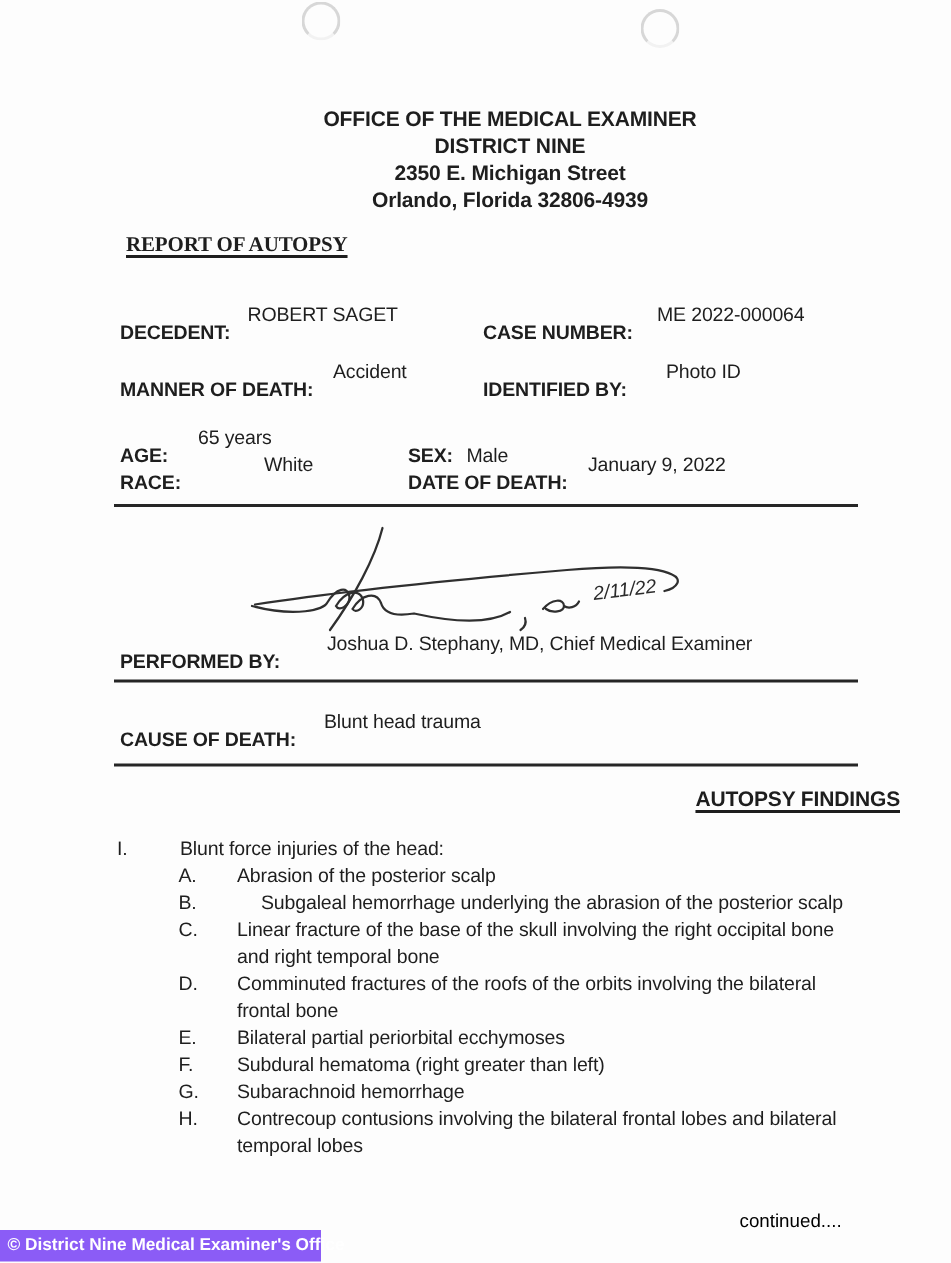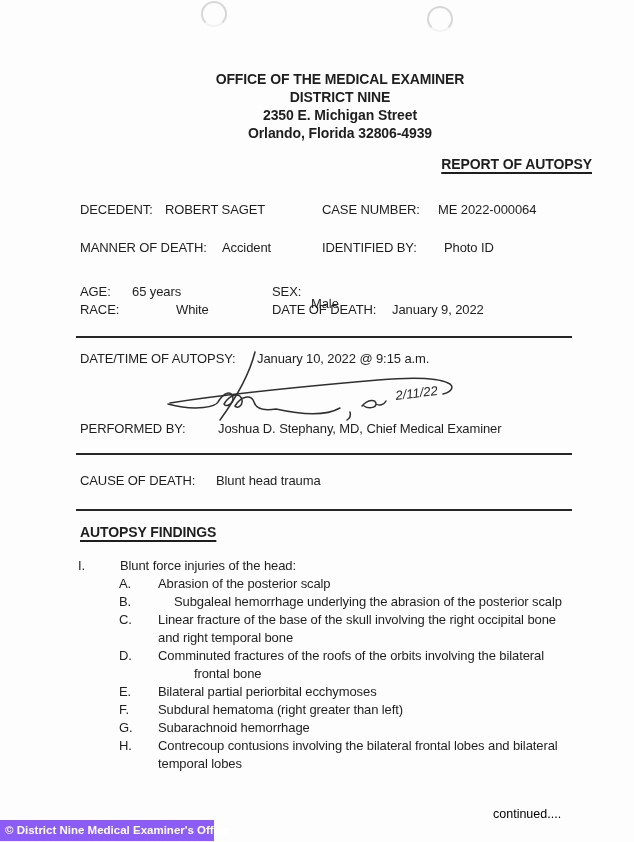--- a/index.html
+++ b/index.html
@@ -8,35 +8,35 @@
     background:#f4f4f2;
     font-family:"Liberation Sans", sans-serif;
     color:#1e1e1e;
   }
   .page{
     position:absolute;left:0;top:0;width:634px;height:842px;
     background:#fdfdfd;
   }
   .abs{position:absolute;}
   .row{position:absolute;left:0;width:634px;height:18px;font-size:13px;white-space:nowrap;}
-  .lbl{font-weight:normal;letter-spacing:-0.1px;}
+  .lbl{font-weight:bold;letter-spacing:-0.1px;margin-top:12px;}
   .val{letter-spacing:-0.1px;}
   .header-block{
     position:absolute;left:80px;top:70px;width:520px;
     text-align:center;font-weight:bold;font-size:14px;line-height:18px;
     letter-spacing:-0.1px;
   }
   .report-title{
-    position:absolute;left:72px;top:156px;width:520px;text-align:right;
-    font-weight:bold;font-size:14px;letter-spacing:-0.1px;
+    position:absolute;left:84px;top:156px;width:520px;text-align:left;
+    font-weight:bold;font-size:14px;letter-spacing:-0.1px;font-family:Liberation Serif, serif;
   }
   .underlined{text-decoration:underline;text-decoration-thickness:1.5px;text-underline-offset:3px;}
   .divider{position:absolute;left:76px;width:496px;height:2px;background:#262626;}
   .findings-heading{
-    position:absolute;left:80px;top:524px;width:520px;text-align:left;
+    position:absolute;left:80px;top:524px;width:520px;text-align:right;
     font-weight:bold;font-size:14px;letter-spacing:-0.1px;
   }
   .punch-hole{
     position:absolute;width:22px;height:22px;border-radius:50%;
     border:2px solid #d7d7d7;border-bottom-color:#f2f2f2;background:transparent;
   }
   .continued{position:absolute;left:493px;top:807px;font-size:12.5px;color:#000000;}
   .watermark-bar{
     position:absolute;left:0;top:820px;width:214px;height:21px;
     background:#8b5cf6;color:#ffffff;font-weight:bold;font-size:11.5px;
@@ -86,24 +86,20 @@
 
   <div class="row" style="top:302px;">
     <span class="abs lbl" style="left:80px;">RACE:</span>
     <span class="abs val" style="left:132px;margin-left:44px;">White</span>
     <span class="abs lbl" style="left:272px;">DATE OF DEATH:</span>
     <span class="abs val" style="left:392px;">January 9, 2022</span>
   </div>
 
   <div class="divider" style="top:336px;"></div>
 
-  <div class="row" style="top:351px;">
-    <span class="abs lbl" style="left:80px;">DATE/TIME OF AUTOPSY:</span>
-    <span class="abs val" style="left:257px;">January 10, 2022 @ 9:15 a.m.</span>
-  </div>
 
   <svg class="sig-svg" width="310" height="80" viewBox="0 0 310 80">
     <g fill="none" stroke="#2f2f2f" stroke-width="1.5" stroke-linecap="round">
       <path d="M 97,6 C 92,26 78,52 62,74"></path>
       <path d="M 10,58 C 40,66 58,60 60,56 C 66,46 74,44 75,52 C 75,58 68,62 66,58 C 72,48 82,46 84,54 C 85,60 79,63 77,60 C 83,50 93,48 96,56 C 98,63 106,65 118,63 C 145,69 168,70 182,62"></path>
       <path d="M 12,57 C 70,48 150,40 220,34 C 255,31 280,32 290,37 C 297,40 294,46 285,48"></path>
       <path d="M 192,66 C 193,69 192,72 189,74"></path>
       <path d="M 204,60 C 210,53 218,53 218,58 C 218,62 210,63 206,60 M 218,58 C 221,60 226,59 228,55"></path>
     </g>
     <text x="238" y="54" font-size="13" font-style="italic" fill="#2a2a2a" transform="rotate(-7 238 54)">2/11/22</text>
@@ -145,21 +141,21 @@
     <span class="abs val" style="left:158px;">Linear fracture of the base of the skull involving the right occipital bone</span>
   </div>
   <div class="row" style="top:630px;">
     <span class="abs val" style="left:158px;">and right temporal bone</span>
   </div>
   <div class="row" style="top:648px;">
     <span class="abs val" style="left:119px;">D.</span>
     <span class="abs val" style="left:158px;">Comminuted fractures of the roofs of the orbits involving the bilateral</span>
   </div>
   <div class="row" style="top:666px;">
-    <span class="abs val" style="left:158px;margin-left:36px;">frontal bone</span>
+    <span class="abs val" style="left:158px;">frontal bone</span>
   </div>
   <div class="row" style="top:684px;">
     <span class="abs val" style="left:119px;">E.</span>
     <span class="abs val" style="left:158px;">Bilateral partial periorbital ecchymoses</span>
   </div>
   <div class="row" style="top:702px;">
     <span class="abs val" style="left:119px;">F.</span>
     <span class="abs val" style="left:158px;">Subdural hematoma (right greater than left)</span>
   </div>
   <div class="row" style="top:720px;">

